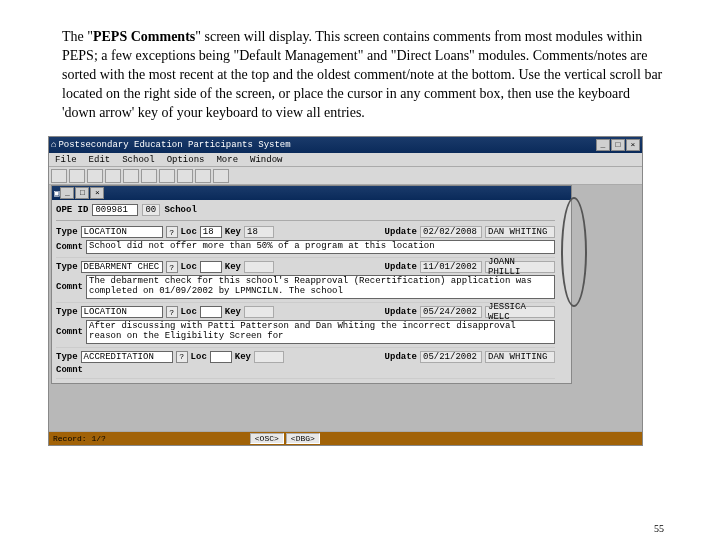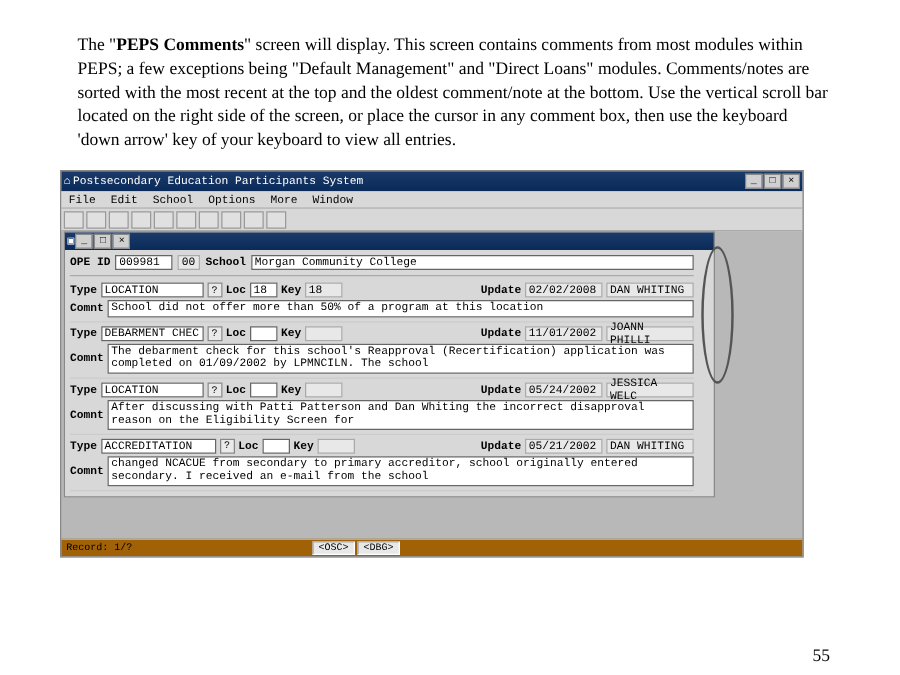--- a/index.html
+++ b/index.html
@@ -22,21 +22,21 @@
   .lbl { font-weight: bold; font-size: 9px; }
   .fld { background: #fff; border: 1px solid #666; padding: 0 2px; height: 12px; display: inline-flex; align-items: center; font-size: 9px; }
   .fldg { background: #e8e8e8; border: 1px solid #aaa; padding: 0 2px; height: 12px; display: inline-flex; align-items: center; font-size: 9px; }
   .entry { padding: 2px 0 2px 0; border-bottom: 1px solid #ccc; }
   .erow { display: flex; align-items: center; gap: 3px; padding: 1px 0; }
   .qbtn { width: 12px; height: 12px; background: #eaeaea; border: 1px solid #888; display: inline-flex; align-items: center; justify-content: center; font-size: 8px; }
   .comnt-fld { background: #fff; border: 1px solid #666; padding: 1px 2px; font-size: 9px; flex: 1; line-height: 1.1; min-height: 12px; }
   .scroll-annot { position: absolute; top: 60px; right: 55px; width: 26px; height: 110px; border: 2px solid #555; border-radius: 50%/50%; pointer-events: none; }
   .statusbar { position: absolute; bottom: 0; left: 0; right: 0; height: 14px; background: #a16207; border-top: 1px solid #aaa; display: flex; align-items: center; gap: 2px; padding: 0 4px; font-size: 8px; }
   .statusbox { background: #e8e8e8; border: 1px inset #fff; padding: 0 4px; height: 11px; display: inline-flex; align-items: center; text-align: center; }
-  .pagenum { position: absolute; bottom: 6px; right: 56px; font-size: 14px; }
+  .pagenum { position: absolute; bottom: 6px; right: 56px; font-size: 10px; }
 </style>
 </head>
 <body>
 
 <div class="intro">
   <span>The "</span><b>PEPS Comments</b><span>" screen will display.  This screen contains comments from most modules within PEPS; a few exceptions being "Default Management" and "Direct Loans" modules.  Comments/notes are sorted with the most recent at the top and the oldest comment/note at the bottom.  Use the vertical scroll bar located on the right side of the screen, or place the cursor in any comment box, then use the keyboard 'down arrow' key of your keyboard to view all entries.</span>
 </div>
 
 <div class="screenshot">
   <div class="outer-titlebar">
@@ -73,21 +73,20 @@
       <span class="winbtn">_</span>
       <span class="winbtn">□</span>
       <span class="winbtn">×</span>
     </div>
     <div class="inner-body">
       <div class="toprow">
         <span class="lbl">OPE ID</span>
         <span class="fld" style="width:46px">009981</span>
         <span class="fldg" style="width:18px">00</span>
         <span class="lbl">School</span>
-        <span class="fld" style="flex:1">Morgan Community College</span>
       </div>
 
       <div class="entry">
         <div class="erow">
           <span class="lbl">Type</span>
           <span class="fld" style="width:82px">LOCATION</span>
           <span class="qbtn">?</span>
           <span class="lbl">Loc</span>
           <span class="fld" style="width:22px">18</span>
           <span class="lbl">Key</span>
@@ -148,21 +147,20 @@
           <span class="lbl">Loc</span>
           <span class="fld" style="width:22px"></span>
           <span class="lbl">Key</span>
           <span class="fldg" style="width:30px"></span>
           <span class="lbl" style="margin-left:auto">Update</span>
           <span class="fldg" style="width:62px">05/21/2002</span>
           <span class="fldg" style="width:70px">DAN WHITING</span>
         </div>
         <div class="erow">
           <span class="lbl">Comnt</span>
-          <span class="comnt-fld">changed NCACUE from secondary to primary accreditor, school originally entered secondary. I received an e-mail from the school</span>
         </div>
       </div>
 
     </div>
   </div>
 
   <div class="scroll-annot"></div>
 
   <div class="statusbar">
     <span>Record: 1/?</span>

